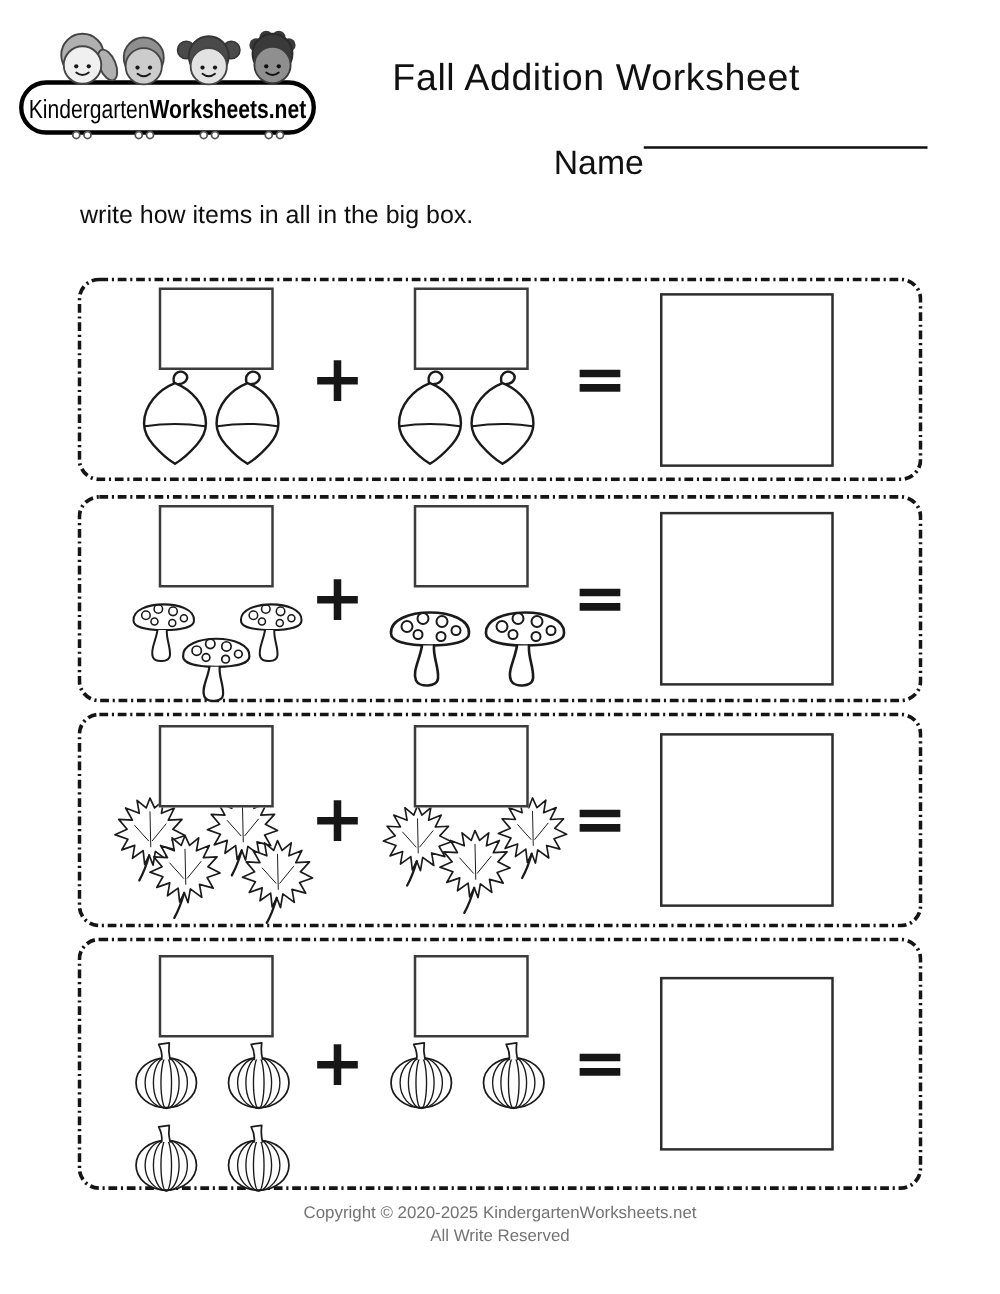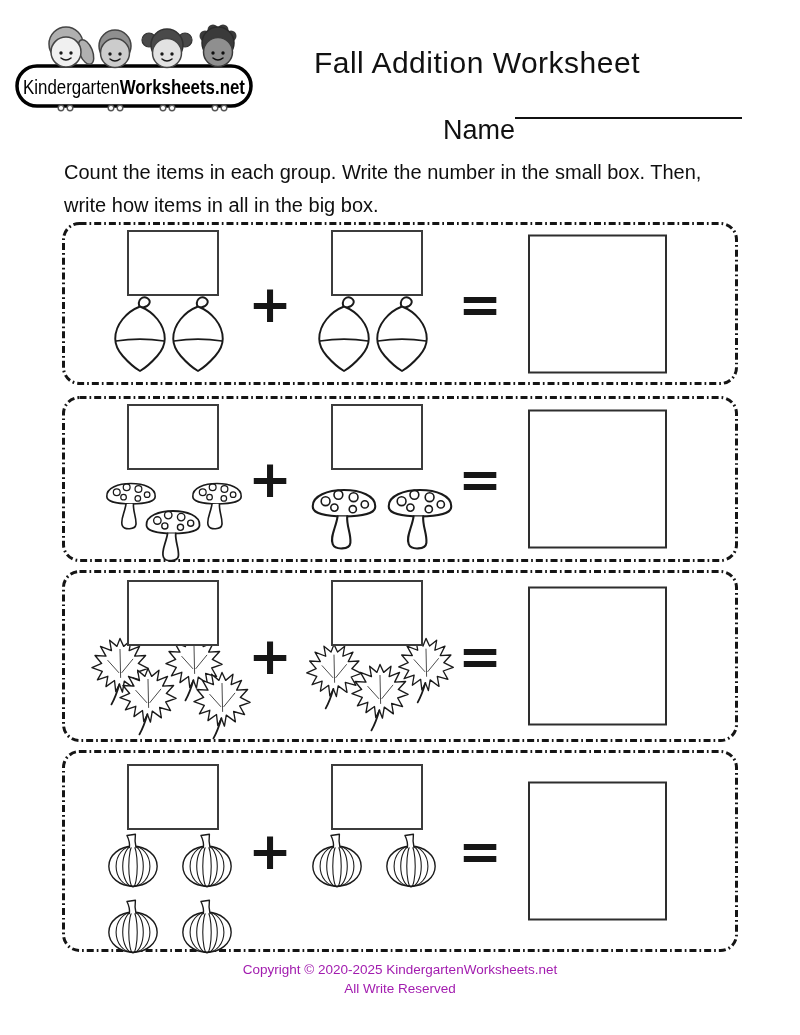--- a/index.html
+++ b/index.html
@@ -24,21 +24,21 @@
   .items{position:absolute;left:0;width:150px;height:10px;z-index:1;}
   .item{position:absolute;overflow:visible;}
   .op{position:absolute;top:50%;transform:translateY(-50%);width:56px;text-align:center;
       font-family:"DejaVu Sans",sans-serif;font-size:52px;font-weight:700;line-height:1;color:#161616;}
   .op.plus{left:180px;}
   .op.eq{left:390px;}
   .bigbox{position:absolute;left:466px;top:50%;transform:translateY(-50%);
           width:135px;height:135px;border:2px solid #2e2e2e;background:#fff;}
   
   .footer{position:absolute;left:0;top:960px;width:800px;text-align:center;
-          font-size:13.5px;line-height:19px;color:#a21caf;}
+          font-size:13.5px;line-height:19px;color:#737373;}
   .hiddefs{position:absolute;width:0;height:0;overflow:hidden;}
 </style>
 </head>
 <body>
 
 <svg class="hiddefs" aria-hidden="true">
   <defs>
     <g id="sym-acorn" stroke="#1a1a1a" stroke-linejoin="round" stroke-linecap="round">
       <path d="M40 16 C35 5 44 -1 50 3 C56 7 52 14 45 15 C42.5 15.4 41 15.7 40 16" fill="#fff" stroke-width="2.6"></path>
       <path d="M40 14 C22 21 7 38 7 57 C7 66 10 72 17 80 C25 89 33 96 40 100 C47 96 55 89 63 80 C70 72 73 66 73 57 C73 38 58 21 40 14 Z" fill="#fff" stroke-width="2.6"></path>
@@ -123,21 +123,20 @@
   </svg>
 
   <h1 class="title" style="margin:0;font-size:30px;font-weight:400;">Fall Addition Worksheet</h1>
 
   <div class="name-row">
     <span class="name-label">Name</span>
     <span class="name-line"></span>
   </div>
 
   <div class="instructions">
-    <div>Count the items in each group. Write the number in the small box. Then,</div>
     <div>write how items in all in the big box.</div>
   </div>
 
   <div id="problems">
       <div class="row" style="top: 222px; height: 163px;">
         <svg width="676" height="163" class="border">
           <rect x="1.5" y="1.5" width="673" height="160" rx="16" fill="none" stroke="#151515" stroke-width="3" stroke-dasharray="7 3 1.7 3"></rect>
         </svg>
         <div class="grp left" style="top: 8px;">
           <div class="sbox"></div>

